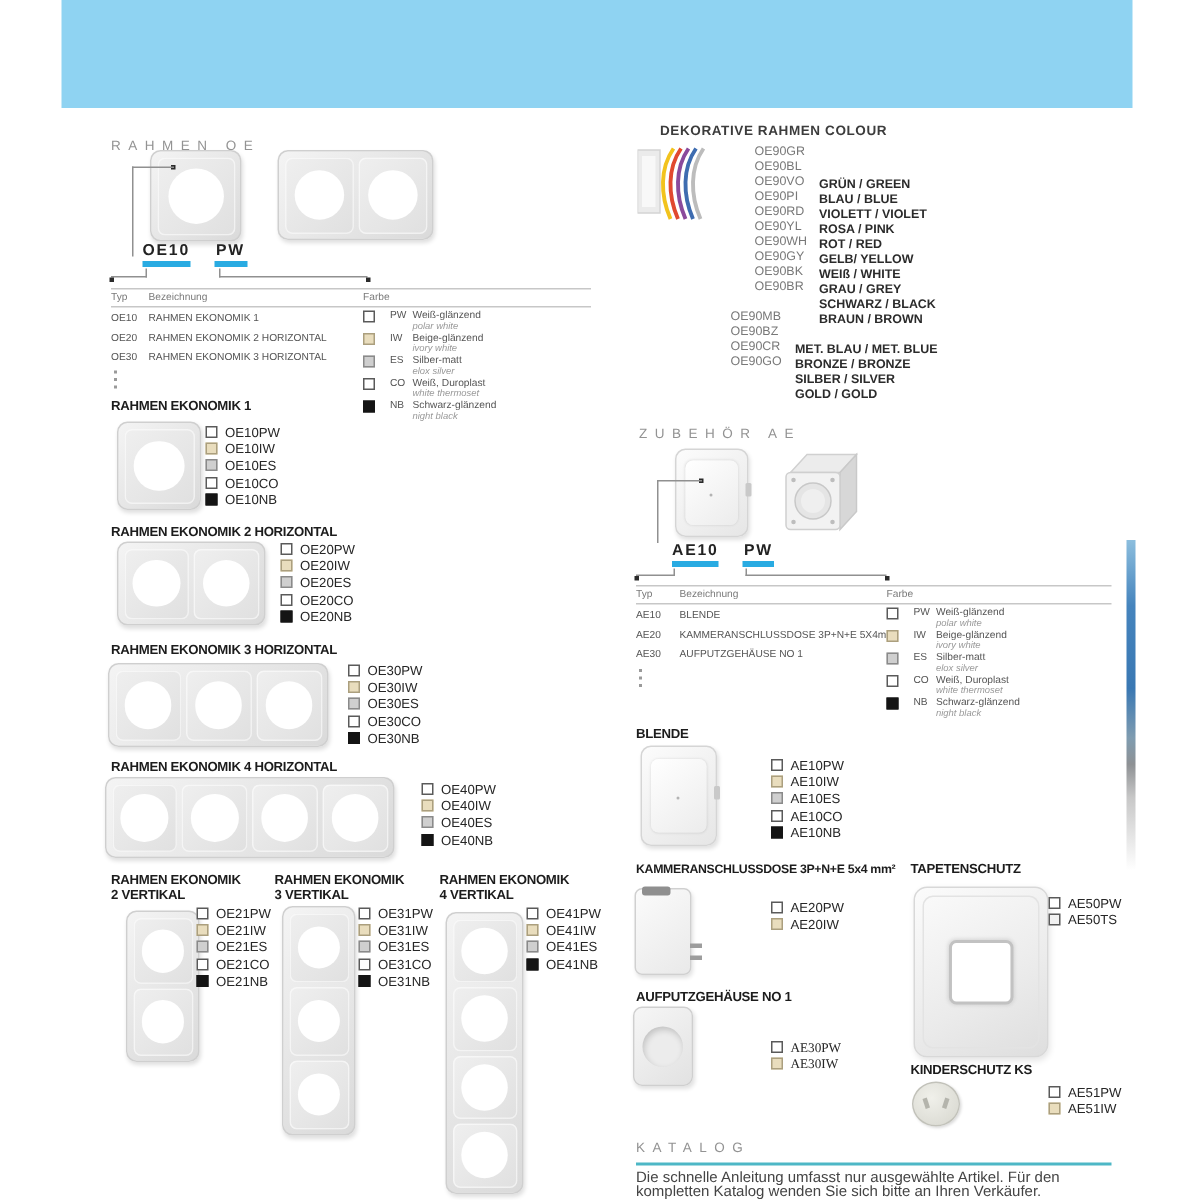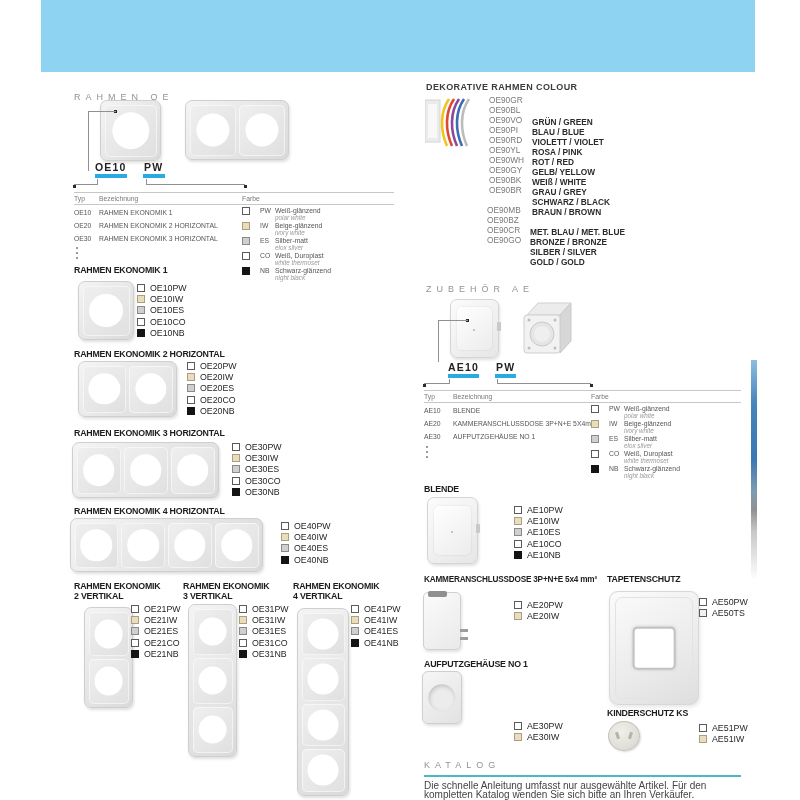--- a/index.html
+++ b/index.html
@@ -405,33 +405,33 @@
       <div class="code-item">
         <span class="cb" style="background: rgb(207, 207, 207); border-color: rgb(138, 138, 138);"></span>
         <span>OE41ES</span>
       </div>
       <div class="code-item">
         <span class="cb" style="background: rgb(20, 20, 20); border-color: rgb(20, 20, 20);"></span>
         <span>OE41NB</span>
       </div>
     </div>
 
-  <div class="abs dekohead" style="left:426px;top:82px;text-align:center;">DEKORATIVE RAHMEN COLOUR</div>
+  <div class="abs dekohead" style="left:440px;top:82px;text-align:center;">DEKORATIVE RAHMEN COLOUR</div>
 
   <svg class="abs" style="left:425px;top:94px;" width="48" height="54" viewBox="0 0 48 54">
     <rect x="0" y="6" width="15" height="42" fill="#ebebeb" stroke="#d4d4d4"></rect>
     <rect x="3" y="10" width="9" height="34" fill="#f8f8f8"></rect>
     <path d="M24,5 C15,18 15,36 22,52" fill="none" stroke="#f2c31d" stroke-width="2.6"></path>
     <path d="M29,5 C20,18 20,36 27,52" fill="none" stroke="#e1492f" stroke-width="2.6"></path>
     <path d="M34,5 C25,18 25,36 32,52" fill="none" stroke="#8a4a9c" stroke-width="2.6"></path>
     <path d="M39,5 C30,18 30,36 37,52" fill="none" stroke="#3e6cb0" stroke-width="2.6"></path>
     <path d="M44,5 C35,18 35,36 42,52" fill="none" stroke="#bcbcbc" stroke-width="2.6"></path>
   </svg>
 
-  <div class="abs" style="left:489px;top:95px;">
+  <div class="abs" style="left:503px;top:95px;">
 
       <div class="clr-row">
         <span class="clr-code">OE90GR</span>
         <span class="clr-name">GRÜN / GREEN</span>
       </div>
 
       <div class="clr-row">
         <span class="clr-code">OE90BL</span>
         <span class="clr-name">BLAU / BLUE</span>
       </div>
@@ -658,21 +658,21 @@
         <span>AE50PW</span>
       </div>
       <div class="code-item">
         <span class="cb" style="background: rgb(241, 241, 241); border-color: rgb(90, 90, 90);"></span>
         <span>AE50TS</span>
       </div>
     </div>
 
   <div class="abs blockhead" style="left:424px;top:660px;">AUFPUTZGEHÄUSE NO 1</div>
   <div class="abs abox" style="left:422px;top:671px;width:38px;height:51px;"></div>
-  <div class="abs codelist" style="left:514px;top:720px;">
+  <div class="abs codelist" style="left:514px;top:692px;font-family:Liberation Serif, serif;">
 
   <div class="code-item">
         <span class="cb" style="background: rgb(255, 255, 255); border-color: rgb(90, 90, 90);"></span>
         <span>AE30PW</span>
       </div>
       <div class="code-item">
         <span class="cb" style="background: rgb(233, 221, 189); border-color: rgb(171, 159, 126);"></span>
         <span>AE30IW</span>
       </div>
     </div>

